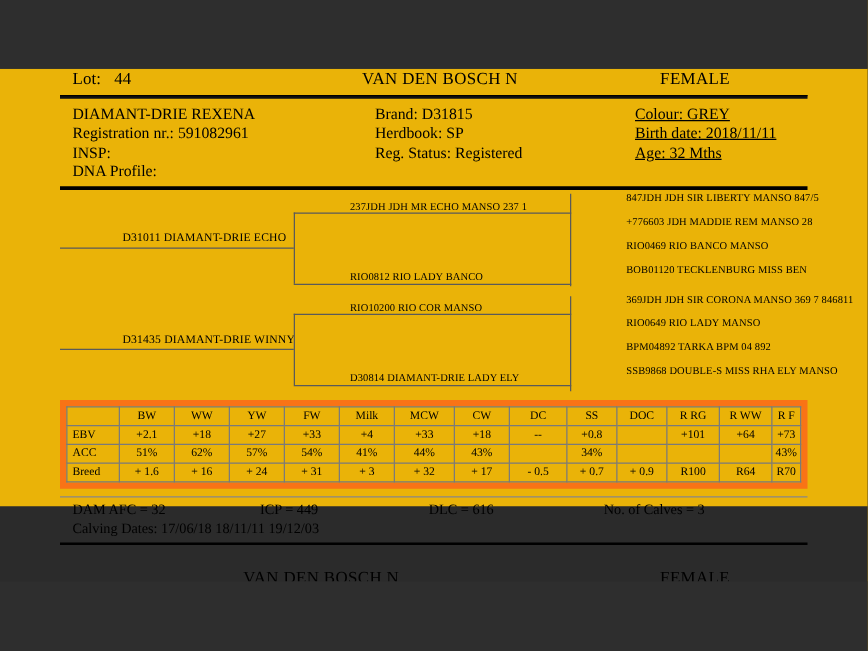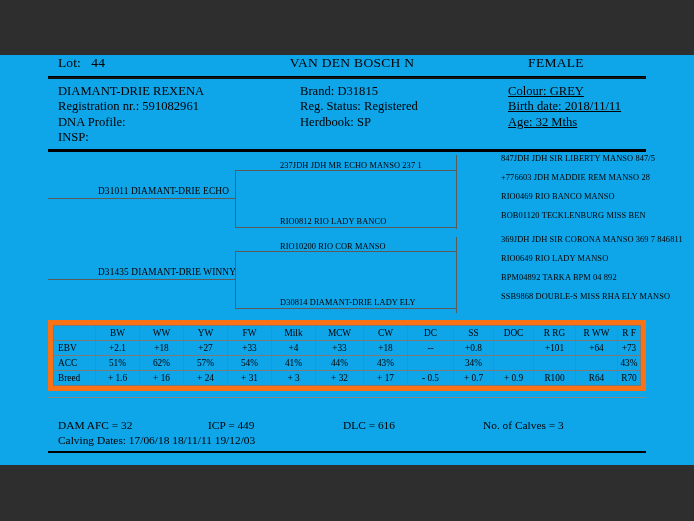--- a/index.html
+++ b/index.html
@@ -22,22 +22,22 @@
     z-index: 30;
   }
   #letterbox-top { top: 0; height: 55px; }
   #letterbox-bottom { top: 465px; height: 56px; }
 
   .page {
     position: absolute;
     left: 0;
     top: 55px;
     width: 694px;
-    height: 410px;
-    background: #0ea5e9;
+    height: 350px;
+    background: #eab308;
     z-index: 10;
   }
 
   .sheet {
     position: absolute;
     left: 48px;
     top: 0;
     width: 598px;
   }
 
@@ -122,21 +122,21 @@
     text-align: left;
     padding-left: 4px;
     width: 42px;
   }
   table.ebv tr.head td { font-size: 9.3px; }
 
   
   .footer {
     border-top: 1px solid #888;
     border-bottom: 2px solid #000;
-    padding: 20px 0 3px 10px;
+    padding: 3px 0 3px 10px;
     margin-top: 6px;
     font-size: 11.4px;
     line-height: 15px;
   }
   .footer-row1 { display: flex; }
   .f1 { width: 150px; }
   .f2 { width: 135px; }
   .f3 { width: 140px; }
   .f4 { flex: 1; }
 
@@ -169,27 +169,27 @@
       </div>
       <div class="title-owner">VAN DEN BOSCH N</div>
       <div class="title-sex">FEMALE</div>
     </div>
     <div class="rule-thick with-gap"></div>
 
     <div class="info">
       <div class="info-col c1">
         <div class="info-line">DIAMANT-DRIE REXENA</div>
         <div class="info-line">Registration nr.: 591082961</div>
+        <div class="info-line">INSP:</div>
         <div class="info-line">DNA Profile:</div>
-        <div class="info-line">INSP:</div>
       </div>
       <div class="info-col c2">
         <div class="info-line">Brand:  D31815</div>
+        <div class="info-line">Herdbook: SP</div>
         <div class="info-line">Reg. Status: Registered</div>
-        <div class="info-line">Herdbook: SP</div>
       </div>
       <div class="info-col c3">
         <div class="info-line">Colour:  GREY</div>
         <div class="info-line">Birth date:  2018/11/11</div>
         <div class="info-line">Age: 32 Mths</div>
       </div>
     </div>
     <div class="rule-thick"></div>
 
     <div class="ped">

